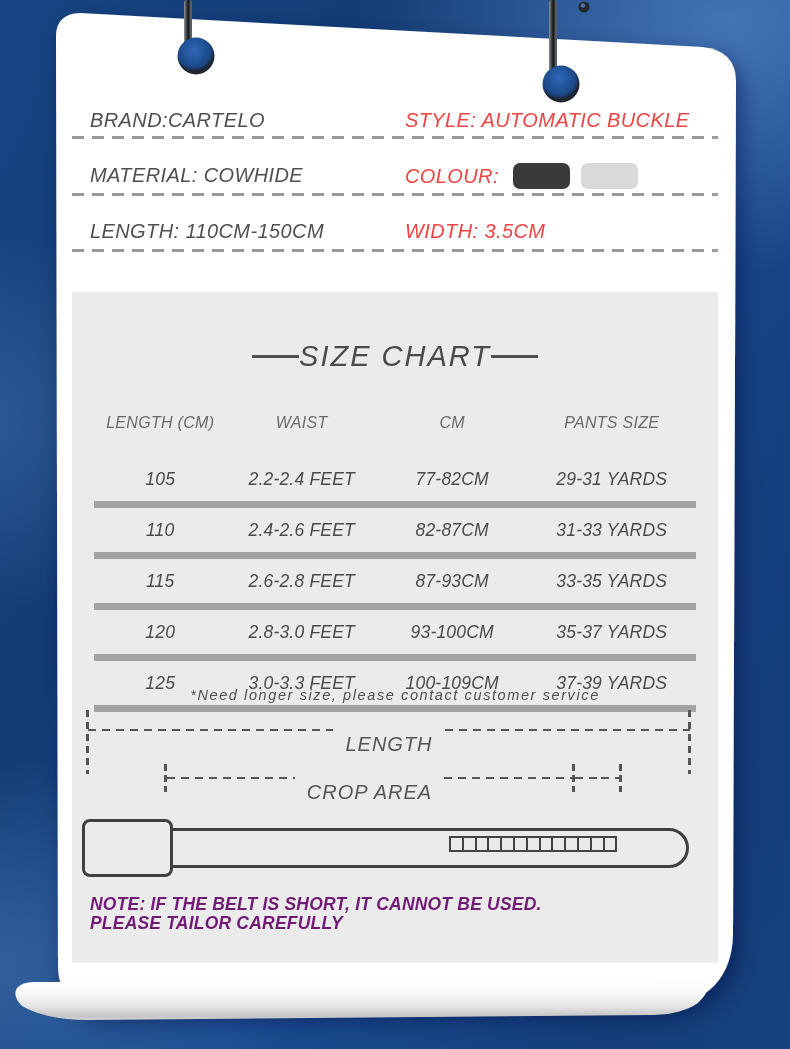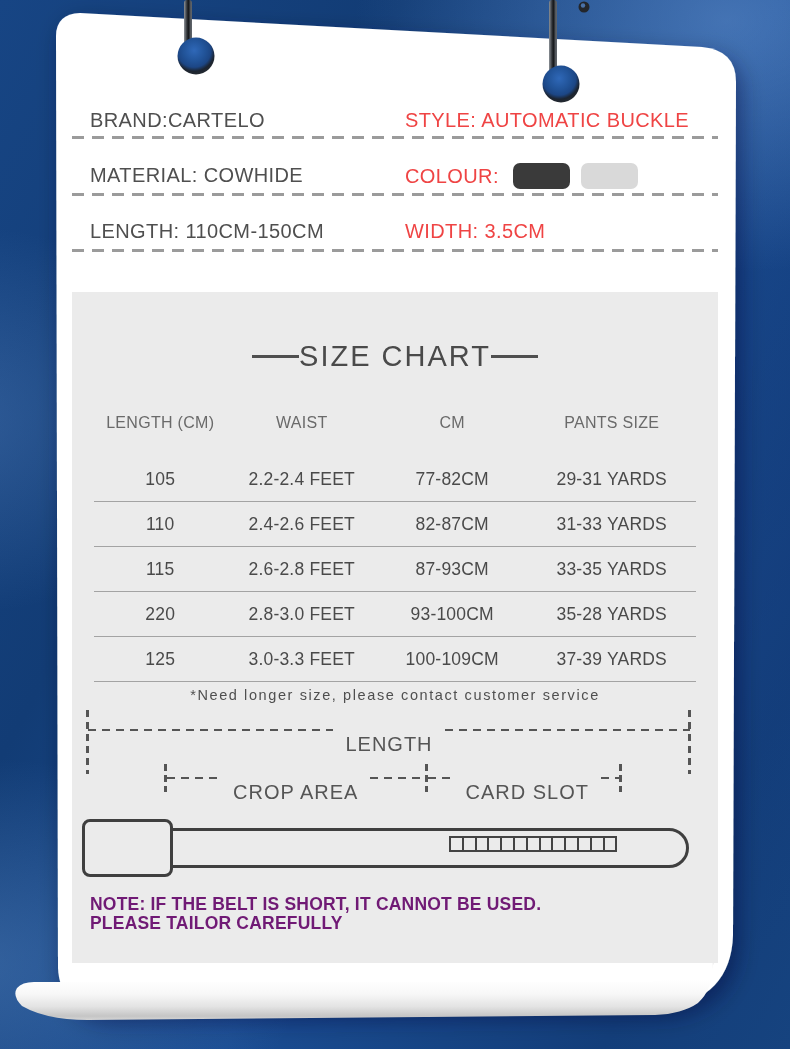--- a/index.html
+++ b/index.html
@@ -1,17 +1,17 @@
 <!DOCTYPE html>
 <html><head>
 <meta charset="utf-8">
 <style>
   html,body{margin:0;padding:0;}
   body{width:790px;height:1049px;overflow:hidden;font-family:"Liberation Sans",sans-serif;}
-  .page{position:relative;width:790px;height:1049px;overflow:hidden;}
+  .page{position:relative;width:790px;height:1049px;overflow:hidden;font-style:italic;}
   .bg{position:absolute;inset:0;
     background:
       radial-gradient(620px 420px at 92% 2%, rgba(120,165,225,.45), rgba(120,165,225,0) 60%),
       radial-gradient(500px 700px at 108% 45%, rgba(20,60,125,.55), rgba(20,60,125,0) 70%),
       radial-gradient(420px 300px at -6% 40%, rgba(110,155,215,.30), rgba(110,155,215,0) 65%),
       radial-gradient(520px 320px at -4% 92%, rgba(110,160,220,.35), rgba(110,160,220,0) 65%),
       linear-gradient(118deg,#174584 0%,#123c75 30%,#1a4c92 58%,#133e7a 86%,#16437f 100%);}
   .decor{position:absolute;left:0;top:0;}
   .content{position:absolute;inset:0;}
   
@@ -23,21 +23,21 @@
   .swatch{display:inline-block;width:57px;height:26px;border-radius:7px;margin-left:14px;}
   .swatch+.swatch{margin-left:11px;}
   
   .panel{position:absolute;left:72px;top:292px;width:646px;height:671px;background:#ebebeb;}
   .chart-title{position:absolute;left:0;top:46px;width:100%;height:36px;display:flex;align-items:center;justify-content:center;}
   .chart-title .txt{font-size:29px;color:#4a4a4a;letter-spacing:2px;}
   .title-dash{width:47px;height:3px;background:#4f4f4f;}
   .thead{position:absolute;left:22px;top:122px;width:602px;display:flex;}
   .thead span{display:block;text-align:center;font-size:16px;color:#6a6a6a;letter-spacing:.3px;}
   .size-table{position:absolute;left:22px;top:165px;width:602px;border-collapse:collapse;}
-  .size-table td{height:42px;text-align:center;font-size:17.5px;color:#4a4a4a;border-bottom:1px solid #a3a3a3;letter-spacing:.2px;}
+  .size-table td{height:42px;text-align:center;font-size:17.5px;color:#4a4a4a;border-bottom:7px solid #a3a3a3;letter-spacing:.2px;}
   .c1{width:22%;} .c2{width:25%;} .c3{width:25%;} .c4{width:28%;}
   .footnote{position:absolute;left:0;top:395px;width:100%;text-align:center;font-size:14.5px;color:#4f4f4f;letter-spacing:1.6px;}
   
   .tick-tall{position:absolute;top:418px;height:64px;width:3px;
     background:repeating-linear-gradient(180deg,#555 0 7px,transparent 7px 12px);}
   .len-row{position:absolute;left:16px;top:424px;width:602px;height:28px;display:flex;align-items:center;}
   .crop-row{position:absolute;left:92px;top:472px;width:458px;height:28px;display:flex;align-items:center;}
   .hdash{flex:1;height:2.5px;background:repeating-linear-gradient(90deg,#555 0 8px,transparent 8px 14px);}
   .hdash.w20{flex:0 0 26px;} .hdash.w14{flex:0 0 18px;}
   .vtick{flex:0 0 3px;height:28px;background:repeating-linear-gradient(180deg,#555 0 7px,transparent 7px 11px);}
@@ -158,24 +158,24 @@
             <td>82-87CM</td>
             <td>31-33 YARDS</td>
           </tr>
           <tr>
             <td>115</td>
             <td>2.6-2.8 FEET</td>
             <td>87-93CM</td>
             <td>33-35 YARDS</td>
           </tr>
           <tr>
-            <td>220</td>
+            <td>120</td>
             <td>2.8-3.0 FEET</td>
             <td>93-100CM</td>
-            <td>35-28 YARDS</td>
+            <td>35-37 YARDS</td>
           </tr>
           <tr>
             <td>125</td>
             <td>3.0-3.3 FEET</td>
             <td>100-109CM</td>
             <td>37-39 YARDS</td>
           </tr>
         </tbody>
       </table>
 
@@ -188,21 +188,20 @@
         <span class="dlabel">LENGTH</span>
         <i class="hdash"></i>
       </div>
       <div class="crop-row">
         <i class="vtick"></i>
         <i class="hdash"></i>
         <span class="dlabel">CROP AREA</span>
         <i class="hdash"></i>
         <i class="vtick"></i>
         <i class="hdash w20"></i>
-        <span class="dlabel">CARD SLOT</span>
         <i class="hdash w14"></i>
         <i class="vtick"></i>
       </div>
 
       <div class="belt-strap"></div>
       <div class="belt-buckle"></div>
       <div class="belt-slots"></div>
 
       <div class="belt-note">
         <div>NOTE: IF THE BELT IS SHORT, IT CANNOT BE USED.</div>

